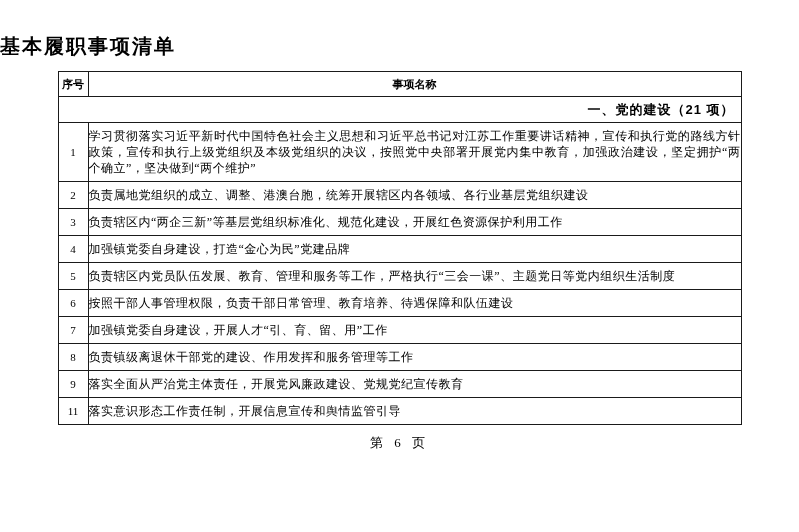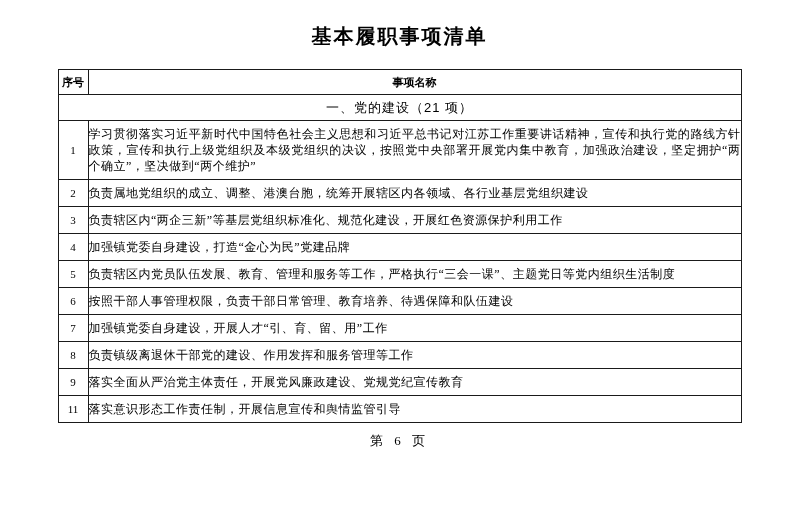--- a/index.html
+++ b/index.html
@@ -11,31 +11,31 @@
     position: relative;
     width: 799px;
     height: 532px;
     background: #ffffff;
     color: #000000;
     font-family: "Liberation Serif", "DejaVu Serif", serif;
     overflow: hidden;
   }
   .title {
     margin: 0;
-    padding-top: 23px;
+    padding-top: 33px;
     padding-bottom: 11px;
-    text-align: center;
+    text-align: left;
     font-family: "Liberation Sans", "DejaVu Sans", sans-serif;
     font-size: 20px;
     font-weight: bold;
     letter-spacing: 2px;
   }
   table.list {
     width: 684px;
-    margin: 8px auto;
+    margin: 0 auto;
     border-collapse: collapse;
     table-layout: fixed;
   }
   table.list th,
   table.list td {
     border: 1px solid #1a1a1a;
     vertical-align: middle;
   }
   .col-index { width: 30px; }
   .header-row th {
@@ -43,22 +43,22 @@
     font-family: "Liberation Sans", "DejaVu Sans", sans-serif;
     font-size: 11px;
     font-weight: bold;
     text-align: center;
     padding: 1px;
   }
   .section-row td {
     height: 23px;
     font-family: "Liberation Sans", "DejaVu Sans", sans-serif;
     font-size: 13px;
-    font-weight: normal;
-    text-align: center;
+    font-weight: bold;
+    text-align: right;
     padding: 1px 6px;
     letter-spacing: 1px;
   }
   tbody td.num {
     text-align: center;
     font-size: 11px;
     padding: 5px 2px;
     line-height: 16px;
   }
   tbody td.txt {

